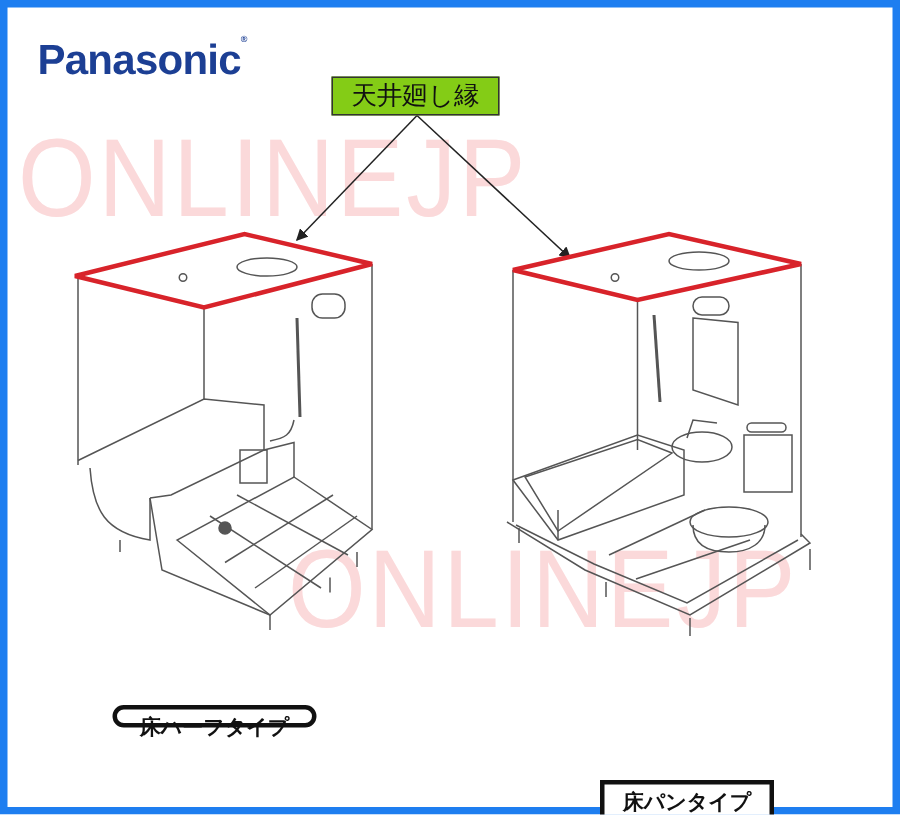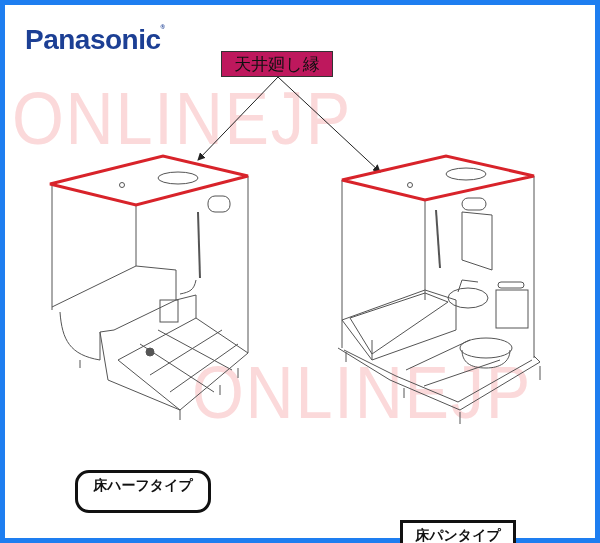--- a/index.html
+++ b/index.html
@@ -3,24 +3,24 @@
 <meta charset="utf-8">
 <style>
   html,body{margin:0;padding:0;}
   body{width:600px;height:543px;position:relative;overflow:hidden;background:#ffffff;font-family:"DejaVu Sans",sans-serif;}
   .frame{position:absolute;left:0;top:0;width:600px;height:543px;box-sizing:border-box;border:5px solid #1e7ef0;background:#fff;}
   .logo{position:absolute;left:25px;top:24px;font-family:"Liberation Sans",sans-serif;font-weight:bold;font-size:28px;color:#1c3f94;letter-spacing:-0.5px;}
   .logo sup{font-size:6px;vertical-align:top;}
   .watermark{position:absolute;font-family:"Liberation Sans",sans-serif;font-size:74px;color:#fbd9da;letter-spacing:2px;transform:scaleX(0.9);transform-origin:left top;z-index:1;pointer-events:none;}
   .wm1{left:12px;top:76px;}
   .wm2{left:192px;top:350px;}
-  .callout{position:absolute;left:221px;top:51px;width:112px;height:26px;box-sizing:border-box;background:#be185d;border:1px solid #333;font-size:17px;line-height:24px;text-align:center;color:#111;z-index:3;}
+  .callout{position:absolute;left:221px;top:51px;width:112px;height:26px;box-sizing:border-box;background:#84cc16;border:1px solid #333;font-size:17px;line-height:24px;text-align:center;color:#111;z-index:3;}
   svg.draw{position:absolute;left:0;top:0;z-index:2;}
   .label{position:absolute;box-sizing:border-box;border:3px solid #111;background:#fff;font-weight:bold;font-size:14px;text-align:center;color:#111;z-index:3;}
-  .label-half{left:75px;top:470px;width:136px;height:43px;line-height:25px;border-radius:14px;}
+  .label-half{left:75px;top:470px;width:136px;height:15px;line-height:25px;border-radius:14px;}
   .label-pan{left:400px;top:472px;width:116px;height:30px;line-height:24px;margin-top:48px;}
 </style>
 </head>
 <body>
 
 <div class="frame"></div>
 
 <div class="logo"><span>Panasonic</span><sup>®</sup></div>
 
 <div class="watermark wm1">ONLINEJP</div>

